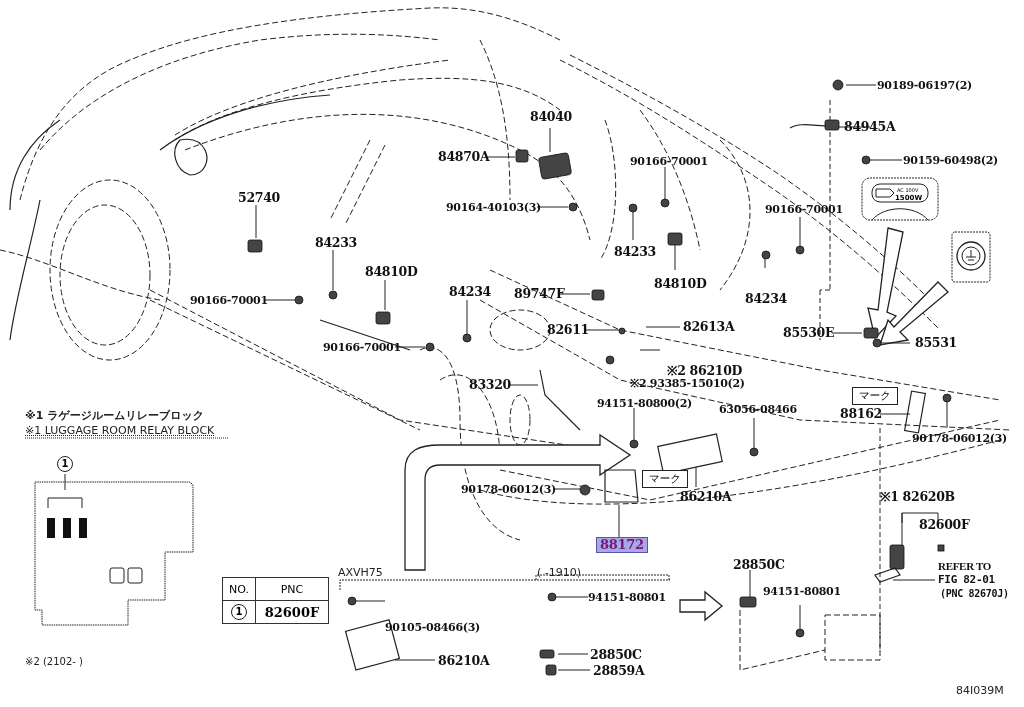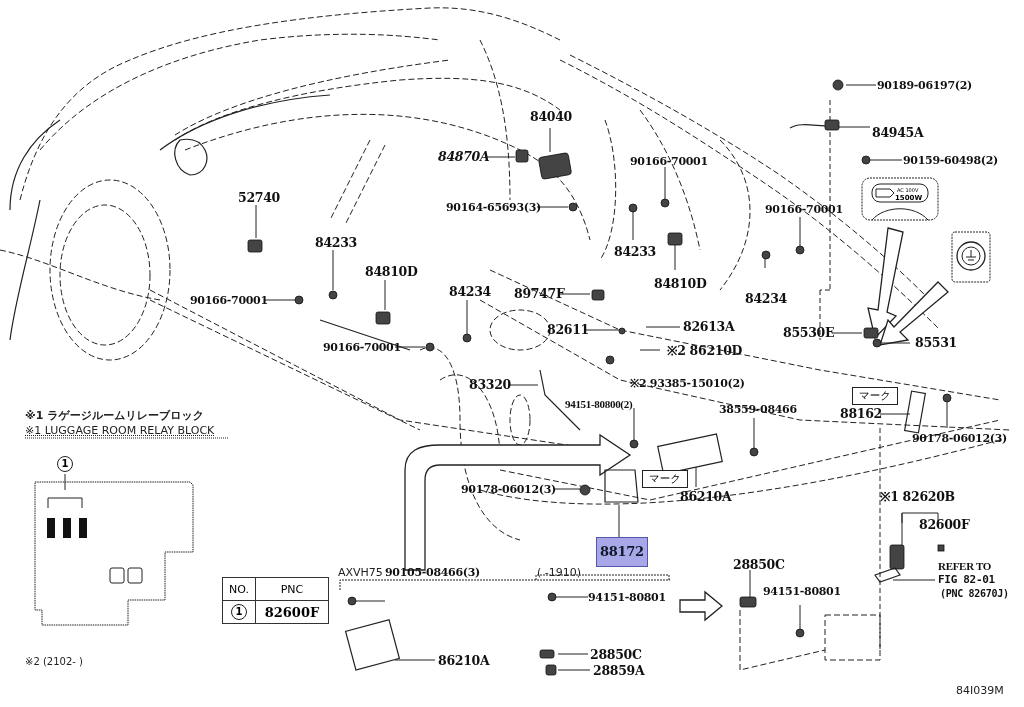--- a/index.html
+++ b/index.html
@@ -1,20 +1,20 @@
 <!DOCTYPE html>
 <html><head>
   <meta charset="utf-8">
   <style>
     html, body { margin:0; padding:0; background:#ffffff; }
     body { width:1024px; height:707px; position:relative; overflow:hidden; font-family:"DejaVu Sans", sans-serif; }
     #canvas { position:absolute; left:0; top:0; width:1024px; height:707px; }
     .lbl { position:absolute; font-family:"DejaVu Serif", serif; font-weight:bold; font-size:12.5px; color:#111; white-space:nowrap; line-height:14px; letter-spacing:-0.3px; cursor:pointer; }
     .lbl-sm { font-size:11px; }
-    .lbl.hl { background:#a8a8e8; border:1px solid #5555aa; padding:7px 3px; color:#0f172a; font-size:13px; }
+    .lbl.hl { background:#a8a8e8; border:1px solid #5555aa; padding:0 3px; color:#701a75; font-size:13px; }
     .note { position:absolute; font-family:"DejaVu Sans", sans-serif; font-size:11px; color:#222; white-space:nowrap; }
     .note.ul { text-decoration: underline; text-decoration-style: dotted; }
     .jp { position:absolute; font-family:"DejaVu Sans", sans-serif; font-size:10.5px; border:1px solid #222; background:#fff; padding:1px 6px; }
     table.pnc { position:absolute; left:222px; top:577px; border-collapse:collapse; font-family:"DejaVu Sans", sans-serif; }
     table.pnc td { border:1px solid #333; padding:2px 6px; font-size:11px; text-align:center; height:18px; }
     table.pnc td.b { font-family:"DejaVu Serif", serif; font-weight:bold; font-size:13px; }
     .circ { display:inline-block; width:14px; height:14px; border:1.5px solid #222; border-radius:50%; line-height:14px; font-size:10px; text-align:center; font-weight:bold; }
     .dl { stroke:#222; stroke-width:1; fill:none; stroke-dasharray:6 3; }
     .sl { stroke:#222; stroke-width:1.2; fill:none; }
     .ld { stroke:#222; stroke-width:1; fill:none; }
@@ -189,59 +189,59 @@
     <rect x="79" y="518" width="8" height="20" fill="#111"></rect>
     <rect x="110" y="568" width="14" height="15" rx="2" fill="none" stroke="#222"></rect>
     <rect x="128" y="568" width="14" height="15" rx="2" fill="none" stroke="#222"></rect>
     <line x1="25" y1="438" x2="228" y2="438" stroke="#222" stroke-dasharray="1 1"></line>
   </g>
 </svg>
 
 <div style="position:absolute;left:57px;top:452px;"><span class="circ">1</span></div>
 
 <div class="lbl" style="left:530px;top:110px;">84040</div>
-<div class="lbl" style="left:438px;top:150px;font-style:italic;">84870A</div>
-<div class="lbl lbl-sm" style="left:446px;top:201px;">90164-65693(3)</div>
+<div class="lbl" style="left:438px;top:150px;">84870A</div>
+<div class="lbl lbl-sm" style="left:446px;top:201px;">90164-40103(3)</div>
 <div class="lbl" style="left:238px;top:191px;">52740</div>
 <div class="lbl" style="left:315px;top:236px;">84233</div>
 <div class="lbl lbl-sm" style="left:190px;top:294px;">90166-70001</div>
 <div class="lbl" style="left:365px;top:265px;">84810D</div>
 <div class="lbl" style="left:449px;top:285px;">84234</div>
 <div class="lbl lbl-sm" style="left:323px;top:341px;">90166-70001</div>
 <div class="lbl lbl-sm" style="left:630px;top:155px;">90166-70001</div>
 <div class="lbl" style="left:614px;top:245px;">84233</div>
 <div class="lbl" style="left:654px;top:277px;">84810D</div>
 <div class="lbl lbl-sm" style="left:765px;top:203px;">90166-70001</div>
 <div class="lbl" style="left:745px;top:292px;">84234</div>
 <div class="lbl" style="left:514px;top:287px;text-align:right;">89747F</div>
 <div class="lbl" style="left:547px;top:323px;">82611</div>
 <div class="lbl" style="left:683px;top:320px;">82613A</div>
-<div class="lbl" style="left:667px;top:344px;text-align:center;">※2 86210D</div>
+<div class="lbl" style="left:667px;top:364px;text-align:center;">※2 86210D</div>
 <div class="lbl lbl-sm" style="left:630px;top:377px;">※2 93385-15010(2)</div>
 <div class="lbl" style="left:469px;top:378px;">83320</div>
-<div class="lbl lbl-sm" style="left:565px;top:397px;font-family:Liberation Serif, serif;">94151-80800(2)</div>
-<div class="lbl lbl-sm" style="left:719px;top:403px;">38559-08466</div>
+<div class="lbl lbl-sm" style="left:597px;top:397px;">94151-80800(2)</div>
+<div class="lbl lbl-sm" style="left:719px;top:403px;">63056-08466</div>
 <div class="lbl lbl-sm" style="left:461px;top:483px;">90178-06012(3)</div>
 <div class="lbl" style="left:680px;top:490px;">86210A</div>
 <div class="lbl hl" style="left:596px;top:537px;">88172</div>
 <div class="lbl lbl-sm" style="left:877px;top:79px;">90189-06197(2)</div>
-<div class="lbl" style="left:872px;top:120px;margin-top:6px;">84945A</div>
+<div class="lbl" style="left:844px;top:120px;">84945A</div>
 <div class="lbl lbl-sm" style="left:903px;top:154px;">90159-60498(2)</div>
 <div class="lbl" style="left:783px;top:326px;">85530E</div>
 <div class="lbl" style="left:915px;top:336px;">85531</div>
 <div class="lbl" style="left:840px;top:407px;">88162</div>
 <div class="lbl lbl-sm" style="left:912px;top:432px;">90178-06012(3)</div>
 <div class="lbl" style="left:880px;top:490px;">※1 82620B</div>
 <div class="lbl" style="left:919px;top:518px;">82600F</div>
 <div class="lbl lbl-sm" style="left:938px;top:559px;font-family:Liberation Serif, serif;">REFER TO</div>
 <div class="lbl lbl-sm" style="left:938px;top:573px;font-family:'DejaVu Sans Mono',monospace;">FIG 82-01</div>
 <div class="lbl lbl-sm" style="left:940px;top:587px;font-family:'DejaVu Sans Mono',monospace;font-size:10px;">(PNC 82670J)</div>
 <div class="lbl" style="left:733px;top:558px;">28850C</div>
 <div class="lbl lbl-sm" style="left:763px;top:585px;">94151-80801</div>
-<div class="lbl lbl-sm" style="left:385px;top:566px;">90105-08466(3)</div>
+<div class="lbl lbl-sm" style="left:385px;top:621px;">90105-08466(3)</div>
 <div class="lbl" style="left:438px;top:654px;">86210A</div>
 <div class="lbl lbl-sm" style="left:588px;top:591px;">94151-80801</div>
 <div class="lbl" style="left:590px;top:648px;">28850C</div>
 <div class="lbl" style="left:593px;top:664px;">28859A</div>
 
 <div class="jp" style="left:642px;top:470px;">マーク</div>
 <div class="jp" style="left:852px;top:387px;">マーク</div>
 
 <div class="note" style="left:25px;top:408px;font-weight:bold;">※1 ラゲージルームリレーブロック</div>
 <div class="note ul" style="left:25px;top:424px;">※1 LUGGAGE ROOM RELAY BLOCK</div>

